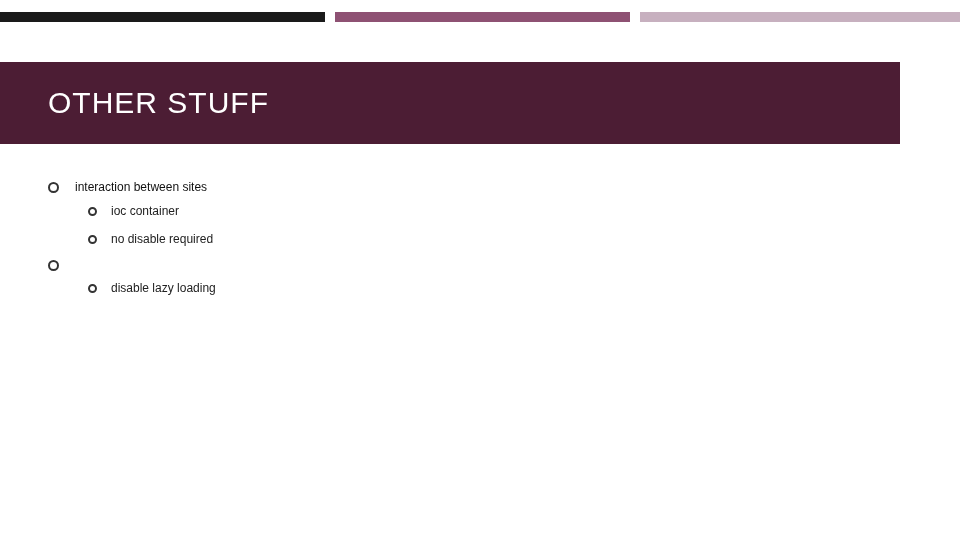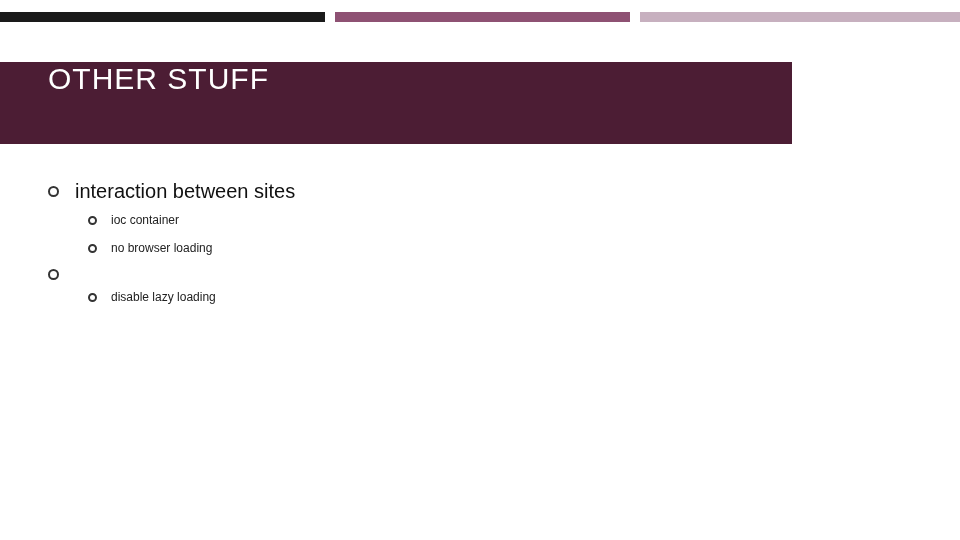--- a/index.html
+++ b/index.html
@@ -3,28 +3,28 @@
 <meta charset="utf-8">
 <style>
   * { margin: 0; padding: 0; box-sizing: border-box; }
   html, body { width: 960px; height: 540px; font-family: Arial, Helvetica, sans-serif; background: #fff; }
   .slide { width: 960px; height: 540px; position: relative; }
   .accent-bar { position: absolute; top: 12px; left: 0; width: 960px; height: 10px; display: flex; }
   .accent-bar .seg1 { width: 325px; height: 10px; background: #1a1a1a; }
   .accent-bar .gap  { width: 10px; }
   .accent-bar .seg2 { width: 295px; height: 10px; background: #8e5173; }
   .accent-bar .seg3 { flex: 1; height: 10px; background: #c7b0bf; }
-  .title-band { position: absolute; top: 62px; left: 0; width: 792px; height: 82px; background: #4c1d34; display: flex; padding-left: 48px; }
+  .title-band { position: absolute; top: 62px; left: 0; width: 900px; height: 82px; background: #4c1d34; display: flex; align-items: center; padding-left: 48px; }
   .title-band h1 { color: #fff; font-size: 30px; font-weight: 400; letter-spacing: 1px; }
   .content { position: absolute; top: 180px; left: 48px; right: 48px; }
   ul.lvl1 { list-style: none; }
   ul.lvl1 > li { margin-bottom: 6px; }
   ul.lvl1 > li > .row { display: flex; align-items: center; margin-bottom: 10px; }
   ul.lvl1 > li > .row .bullet { width: 11px; height: 11px; border: 2px solid #333; border-radius: 50%; margin-right: 16px; flex-shrink: 0; }
-  ul.lvl1 > li > .row .txt { font-size: 20px; color: #111; }
+  ul.lvl1 > li > .row .txt { font-size: 12px; color: #111; }
   ul.lvl2 { list-style: none; margin-left: 40px; margin-bottom: 12px; }
   ul.lvl2 > li { display: flex; align-items: center; margin-bottom: 14px; }
   ul.lvl2 > li .bullet { width: 9px; height: 9px; border: 2px solid #333; border-radius: 50%; margin-right: 14px; flex-shrink: 0; }
   ul.lvl2 > li .txt { font-size: 12px; color: #222; }
 </style>
 </head>
 <body>
 
 <div class="slide">
   <div class="accent-bar">
@@ -51,21 +51,21 @@
             <span class="bullet"></span>
             <span class="txt">ioc container</span>
           </li>
         </ul>
       </li>
 
       <li>
         <ul class="lvl2">
           <li>
             <span class="bullet"></span>
-            <span class="txt">no browser loading</span>
+            <span class="txt">no disable required</span>
           </li>
         </ul>
       </li>
 
       <li>
         <div class="row">
           <span class="bullet"></span>
         </div>
       </li>
 

